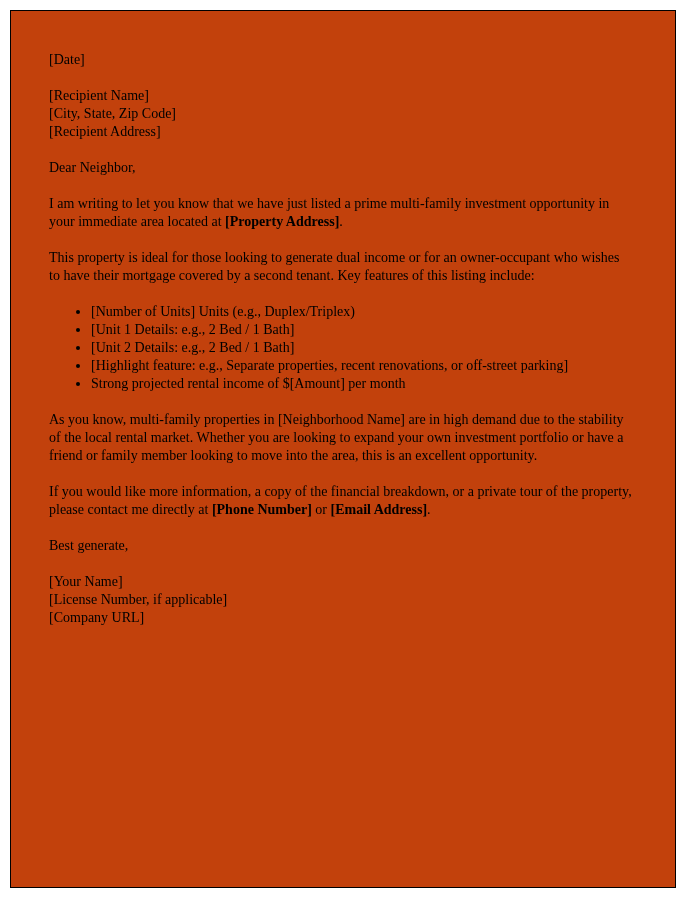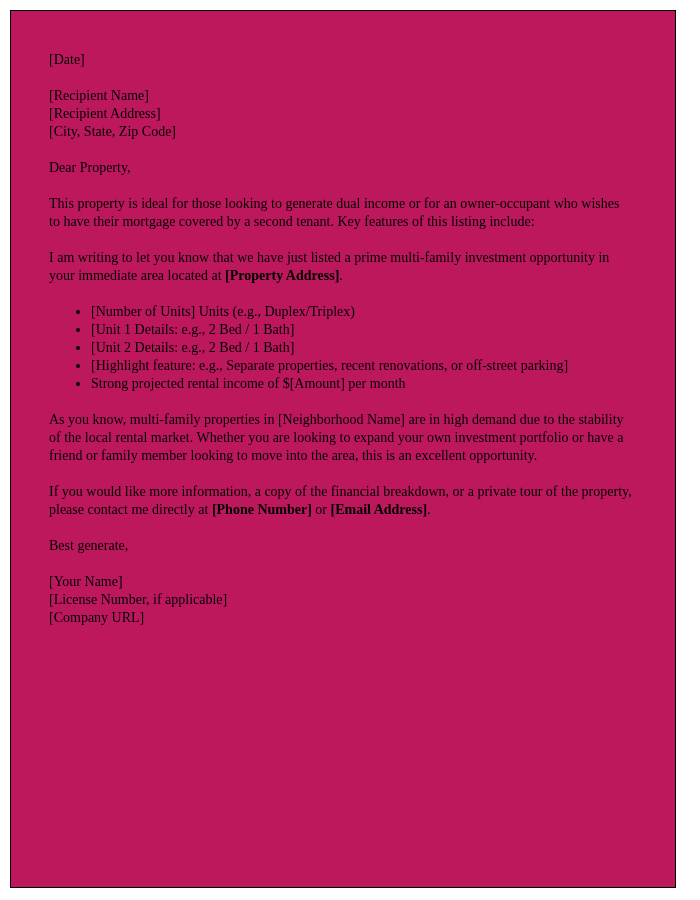--- a/index.html
+++ b/index.html
@@ -12,21 +12,21 @@
     color: #000000;
   }
   .letter-page {
     position: absolute;
     left: 10px;
     top: 10px;
     width: 666px;
     height: 878px;
     border: 1px solid #000000;
     box-sizing: border-box;
-    background: #be185d;
+    background: #c2410c;
     padding: 40px 42px 8px 38px;
     overflow: hidden;
   }
   .letter-body {
     font-size: 14px;
     line-height: 18px;
   }
   .line-group {
     margin: 0 0 18px 0;
   }
@@ -52,28 +52,28 @@
 </head>
 <body>
 
 <div class="letter-page">
   <div class="letter-body">
       <div class="line-group">
         <div class="line">[Date]</div>
       </div>
       <div class="line-group">
         <div class="line">[Recipient Name]</div>
+        <div class="line">[City, State, Zip Code]</div>
         <div class="line">[Recipient Address]</div>
-        <div class="line">[City, State, Zip Code]</div>
       </div>
       <div class="line-group">
-        <div class="line">Dear Property,</div>
+        <div class="line">Dear Neighbor,</div>
       </div>
+      <div class="para"><span>I am writing to let you know that we have just listed a prime multi-family investment opportunity in your immediate area located at </span><strong>[Property Address]</strong><span>.</span></div>
       <div class="para"><span>This property is ideal for those looking to generate dual income or for an owner-occupant who wishes to have their mortgage covered by a second tenant. Key features of this listing include:</span></div>
-      <div class="para"><span>I am writing to let you know that we have just listed a prime multi-family investment opportunity in your immediate area located at </span><strong>[Property Address]</strong><span>.</span></div>
       <ul class="bullets">
         <li>[Number of Units] Units (e.g., Duplex/Triplex)</li>
         <li>[Unit 1 Details: e.g., 2 Bed / 1 Bath]</li>
         <li>[Unit 2 Details: e.g., 2 Bed / 1 Bath]</li>
         <li>[Highlight feature: e.g., Separate properties, recent renovations, or off-street parking]</li>
         <li>Strong projected rental income of $[Amount] per month</li>
       </ul>
       <div class="para"><span>As you know, multi-family properties in [Neighborhood Name] are in high demand due to the stability of the local rental market. Whether you are looking to expand your own investment portfolio or have a friend or family member looking to move into the area, this is an excellent opportunity.</span></div>
       <div class="para"><span>If you would like more information, a copy of the financial breakdown, or a private tour of the property, please contact me directly at </span><strong>[Phone Number]</strong><span> or </span><strong>[Email Address]</strong><span>.</span></div>
       <div class="line-group">

